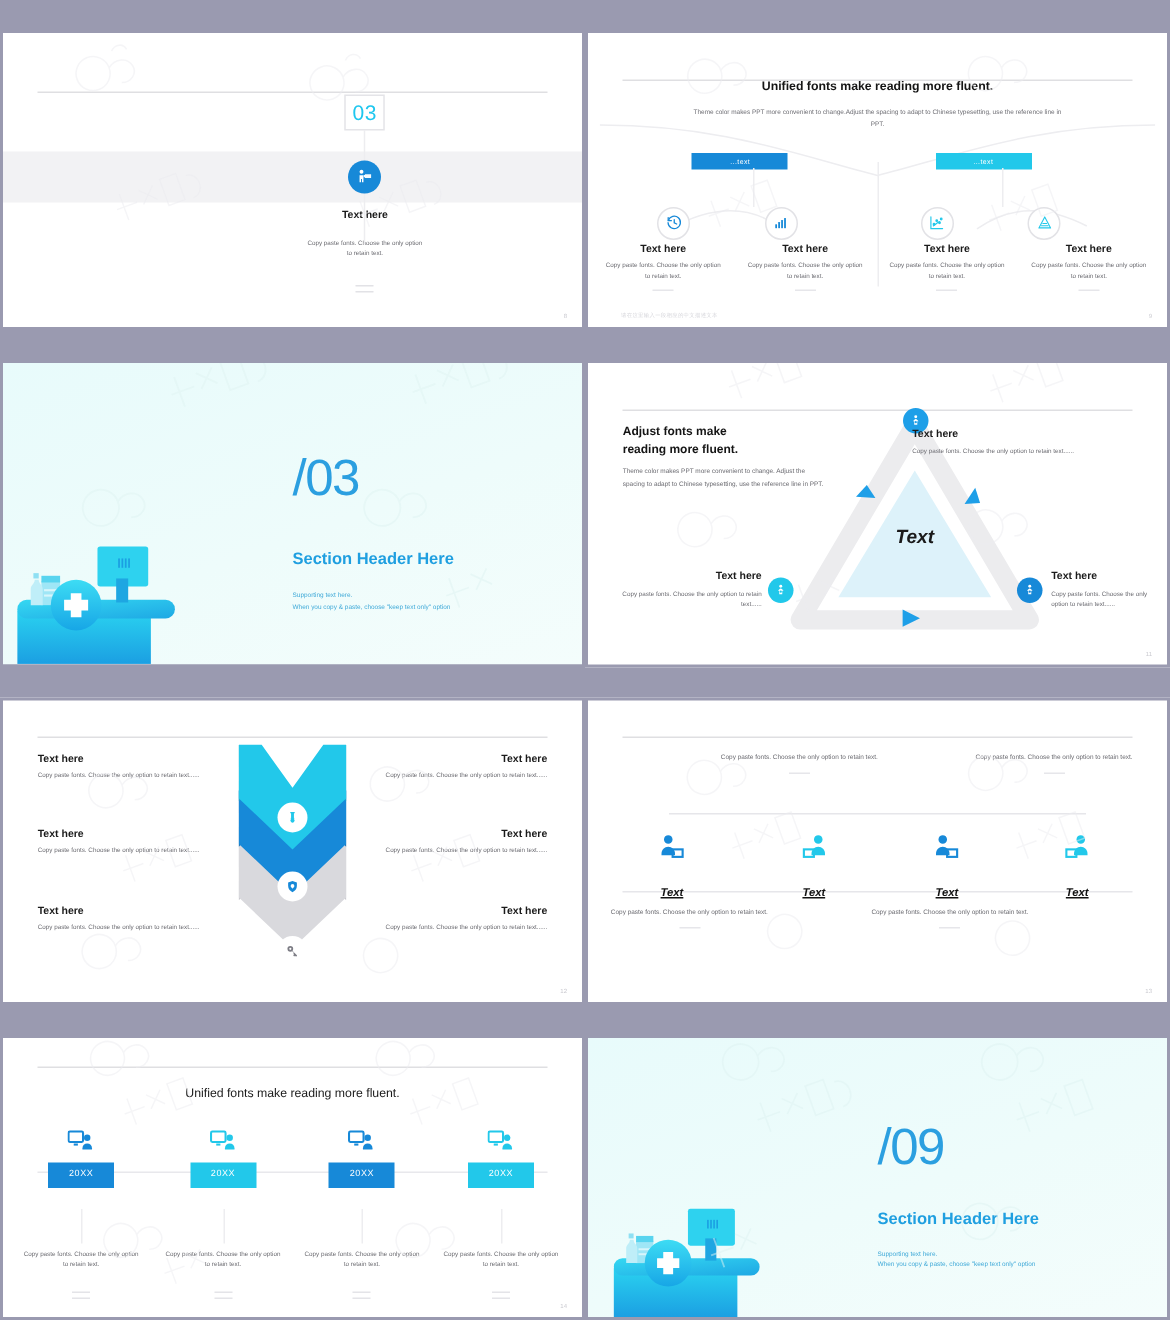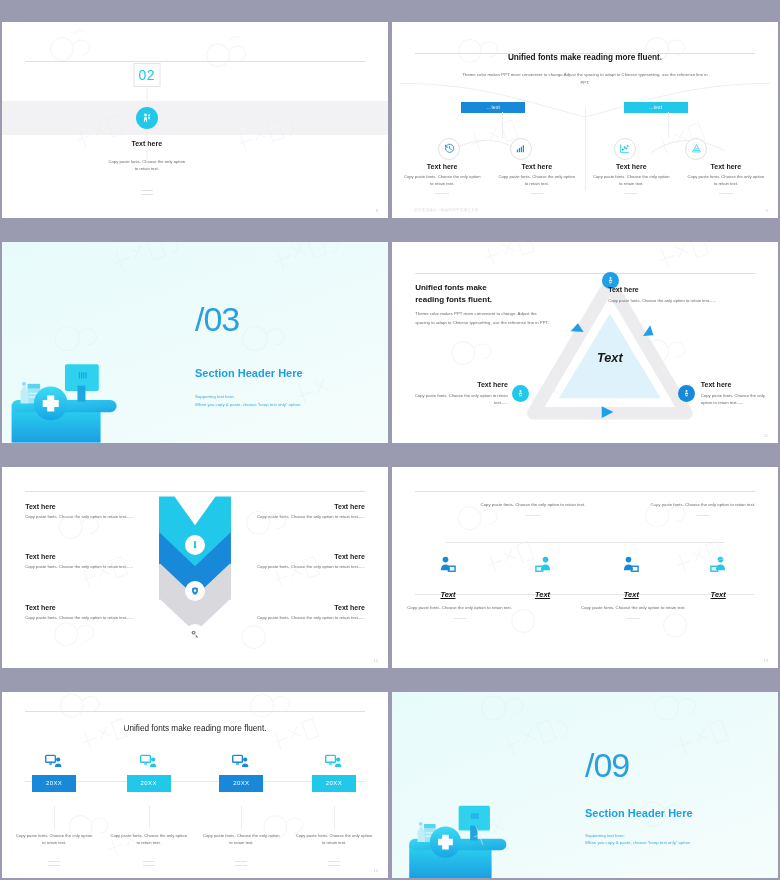--- a/index.html
+++ b/index.html
@@ -121,39 +121,39 @@
 <body>
 
 <div class="deck">
 
   <div class="slide s1">
     <div class="inner">
       <div class="toprule"></div>
       <div class="band"></div>
 
 
-      <div class="col" style="left:25%">
+
+      <div class="col" style="left:50%">
         <div class="vline"></div>
-        <div class="numbox">02</div>
-        <div class="circ" style="background:#22c8ea">
+        <div class="numbox">03</div>
+        <div class="circ" style="background:#1789d8">
           <svg viewBox="0 0 24 24">
-              <circle cx="9" cy="6" r="2.8"></circle>
-              <path d="M6.2 10.4h5.6v9H9.9v-4.1H8.1v4.1H6.2z"></path>
-              <circle cx="16.2" cy="6.5" r="1.9"></circle>
-              <path d="M14.6 9.4h3.2v5h-3.2z"></path>
+              <circle cx="8" cy="5" r="2.6"></circle>
+              <path d="M5.4 9.6h5.2v9.4H8.7v-4.2H7.3v4.2H5.4z"></path>
+              <path d="M12.6 8.2h8.2v5.2h-8.2z" opacity=".95"></path>
+              <path d="M11 9.2h1.6v3.2H11z"></path>
             </svg>
         </div>
         <div class="lbl">Text here</div>
         <div class="desc">Copy paste fonts. Choose the only option to retain text.</div>
         <div class="dashes">
             <i></i>
             <i></i>
           </div>
       </div>
-
 
 
       <div class="pagenum">8</div>
       <div class="wm">
         <svg viewBox="0 0 390 220">
             <g fill="none" stroke="#ececf0" stroke-width="1.4">
           <g transform="translate(25,18) rotate(-20) scale(.85)">
                 <circle cx="18" cy="22" r="15"></circle>
                 <path d="M33 22c8-6 18-3 20 5s-6 14-14 11"></path>
                 <path d="M40 9c5-5 12-3 13 3"></path>
@@ -341,22 +341,22 @@
         </g>
           </svg>
       </div>
     </div>
   </div>
 
   <div class="slide s4">
     <div class="inner">
       <div class="toprule" style="top:15.5%"></div>
       <div style="position:absolute;left:6%;top:20%;width:38%;font-size:8px;font-weight:bold;color:#151515;line-height:1.5">
-        <div>Unified fonts make</div>
-        <div>reading fonts fluent.</div>
+        <div>Adjust fonts make</div>
+        <div>reading more fluent.</div>
       </div>
       <div style="position:absolute;left:6%;top:34%;width:35%;font-size:4.3px;line-height:2;color:#6a6a70">Theme color makes PPT more convenient to change. Adjust the spacing to adapt to Chinese typesetting, use the reference line in PPT.</div>
 
       <svg style="position:absolute;left:34%;top:12%;width:45%;height:82%" viewBox="0 0 150 140">
         <path d="M75 14 L141 126 H9 Z" fill="none" stroke="#ececee" stroke-width="11" stroke-linejoin="round"></path>
         <path d="M75 40 L119 113 H31 Z" fill="#ddf2fa"></path>
         <path d="M44 50 l9 2 -4 8 z" fill="#1e9fe8" transform="rotate(-60 47 55)"></path>
         <path d="M104 50 l9 2 -4 8 z" fill="#1e9fe8" transform="rotate(60 107 55)"></path>
         <path d="M68 120 l10 5 -10 5z" fill="#1e9fe8"></path>
         <text x="75" y="82" font-size="11" font-style="italic" font-weight="bold" text-anchor="middle" fill="#1a1a1a" font-family="Liberation Sans, sans-serif">Text</text>

